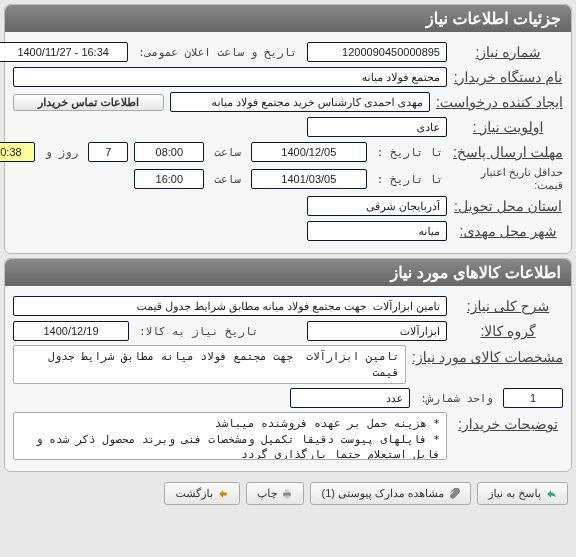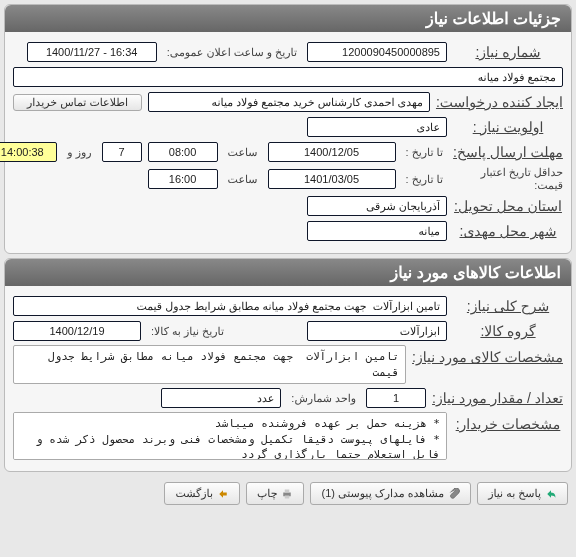--- a/index.html
+++ b/index.html
@@ -47,36 +47,36 @@
     min-height: 22px;
   }
   .label {
     flex: 0 0 110px;
     text-align: center;
     color: #444;
     font-size: 14px;
     white-space: nowrap;
     text-decoration: underline;
   }
-  .label-sm { flex: 0 0 auto; color:#444; padding: 0 4px; white-space:nowrap;}
+  .label-sm { flex: 0 0 auto; color:#444; padding: 0 4px; white-space:nowrap;font-family:Liberation Mono, monospace;}
   .field {
     background: #fff;
     border: 1px solid #0f172a;
     border-radius: 2px;
     padding: 2px 6px;
     min-height: 20px;
     font-size: 11px;
     color: #222;
     text-align: right;
     direction: rtl;
   }
   .w-num { width: 140px; }
   .w-dt  { width: 130px; text-align:center; direction:ltr;}
   .w-long { flex: 1; }
-  .w-date { width: 128px; text-align:center; direction:ltr;}
+  .w-date { width: 116px; text-align:center; direction:ltr;}
   .w-time { width: 70px; text-align:center; direction:ltr;}
   .w-days { width: 40px; text-align:center;}
   .w-city { width: 140px; }
   .w-count{ width: 60px; text-align:center;}
   .w-unit { width: 120px; }
   .highlight {
     background: #ffff99;
   }
   .btn {
     background: linear-gradient(#fdfdfd,#e6e6e6);
@@ -84,21 +84,21 @@
     border-radius: 3px;
     padding: 4px 10px;
     font-family: Tahoma, Arial, sans-serif;
     font-size: 11px;
     color: #333;
     cursor: pointer;
     display: inline-flex;
     align-items: center;
     gap: 4px;
   }
-  .btn-sm { padding: 1px 13px; font-size: 11px; }
+  .btn-sm { padding: 1px 24px; font-size: 11px; font-weight: bold; }
   .btn-bar {
     display: flex;
     gap: 6px;
     padding: 6px 8px;
     justify-content: flex-start;
   }
   .btn-red { color: #b00000; }
   .textarea {
     background: #fff;
     border: 1px solid #aaa;
@@ -134,20 +134,21 @@
   <div class="panel-body">
 
     <div class="row">
       <span class="label">شماره نیاز:</span>
       <input class="field w-num" readonly="" value="1200090450000895" style="">
       <span class="label-sm">تاریخ و ساعت اعلان عمومی:</span>
       <input class="field w-dt" readonly="" value="1400/11/27 - 16:34" style="">
     </div>
 
     <div class="row">
+      <span class="label">نام دستگاه خریدار:</span>
       <input class="field w-long" readonly="" value="مجتمع فولاد میانه" style="">
     </div>
 
     <div class="row">
       <span class="label">ایجاد کننده درخواست:</span>
       <input class="field w-long" readonly="" value="مهدی احمدی کارشناس خرید مجتمع فولاد میانه" style="">
       <button class="btn btn-sm">اطلاعات تماس خریدار</button>
     </div>
 
     <div class="row">
@@ -204,28 +205,27 @@
       <span class="label-sm">تاریخ نیاز به کالا:</span>
       <input class="field w-date" readonly="" value="1400/12/19" style="">
     </div>
 
     <div class="row" style="align-items:flex-start;">
       <span class="label" style="padding-top:4px">مشخصات کالای مورد نیاز:</span>
       <textarea class="textarea" readonly="" style="">تامین ابزارآلات  جهت مجتمع فولاد میانه مطابق شرایط جدول قیمت</textarea>
     </div>
 
     <div class="row">
-      <span class="label">تعداد / مقدار مورد نیاز:</span>
       <input class="field w-count" readonly="" value="1" style="">
       <span class="label-sm">واحد شمارش:</span>
       <input class="field w-unit" readonly="" value="عدد" style="">
     </div>
 
     <div class="row" style="align-items:flex-start;">
-      <span class="label" style="padding-top:4px">مشخصات خریدار:</span>
+      <span class="label" style="padding-top:4px">توضیحات خریدار:</span>
       <textarea class="textarea textarea-lg" readonly="" style="">* هزینه حمل بر عهده فروشنده میباشد
 * فایلهای پیوست دقیقا تکمیل ومشخصات فنی وبرند محصول ذکر شده و فایل استعلام حتما بارگذاری گردد
 * پیشنهادات فنی با کارشناس مربوطه آقای صفری هماهنگی گردد(09377942435)</textarea>
     </div>
 
   </div>
 </div>
 
 <div class="btn-bar">
   <button class="btn">

